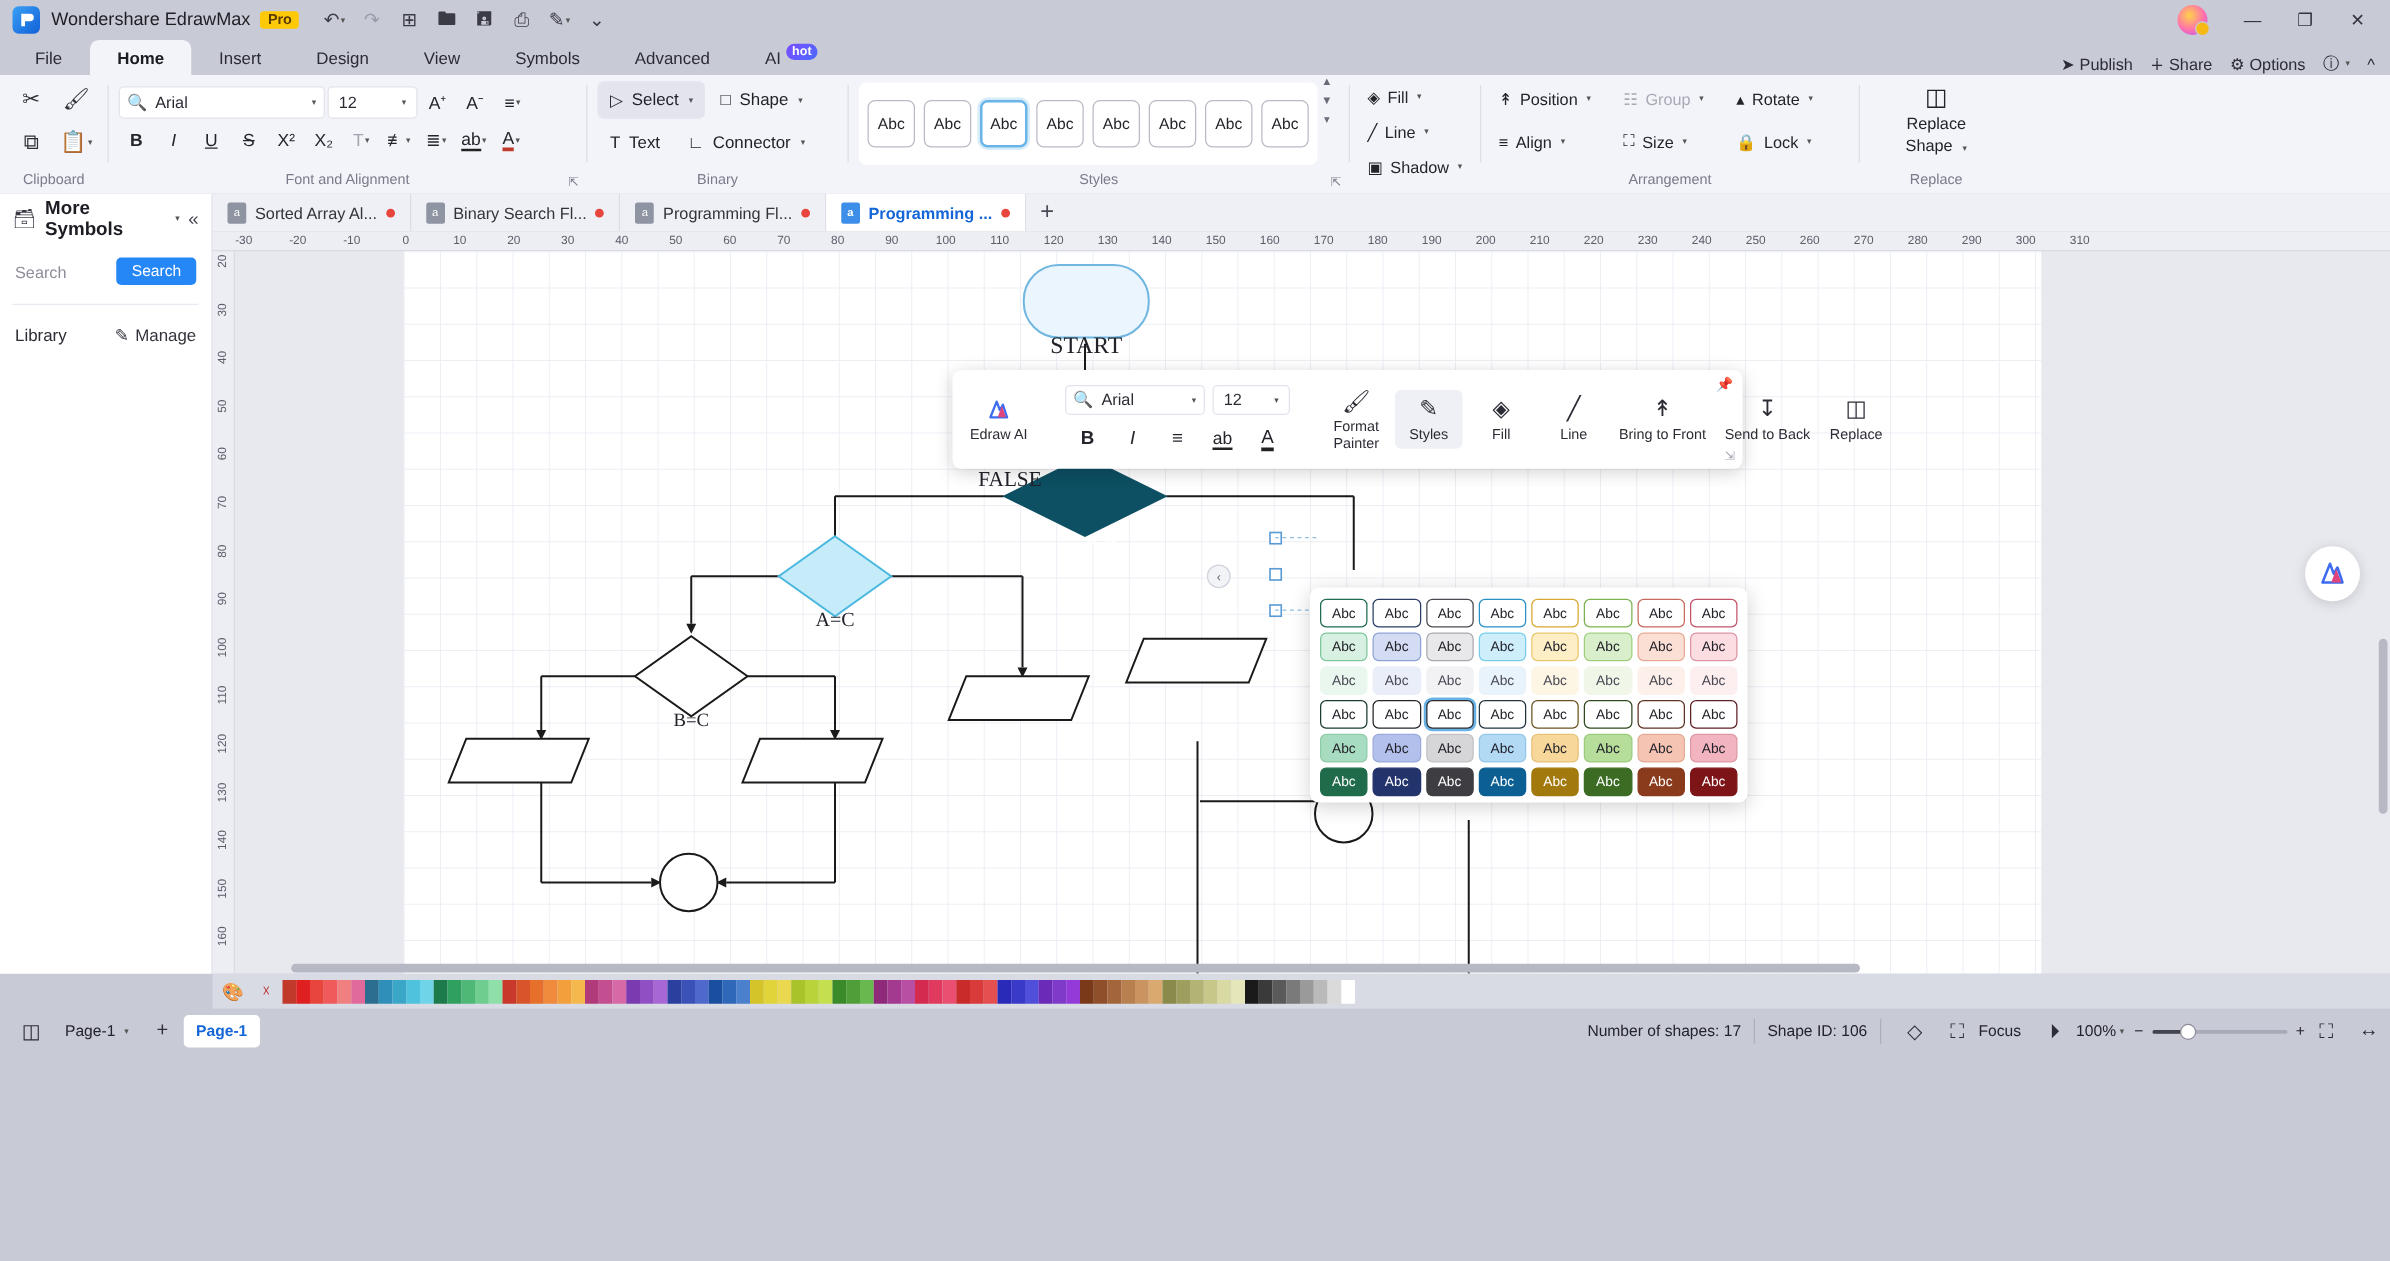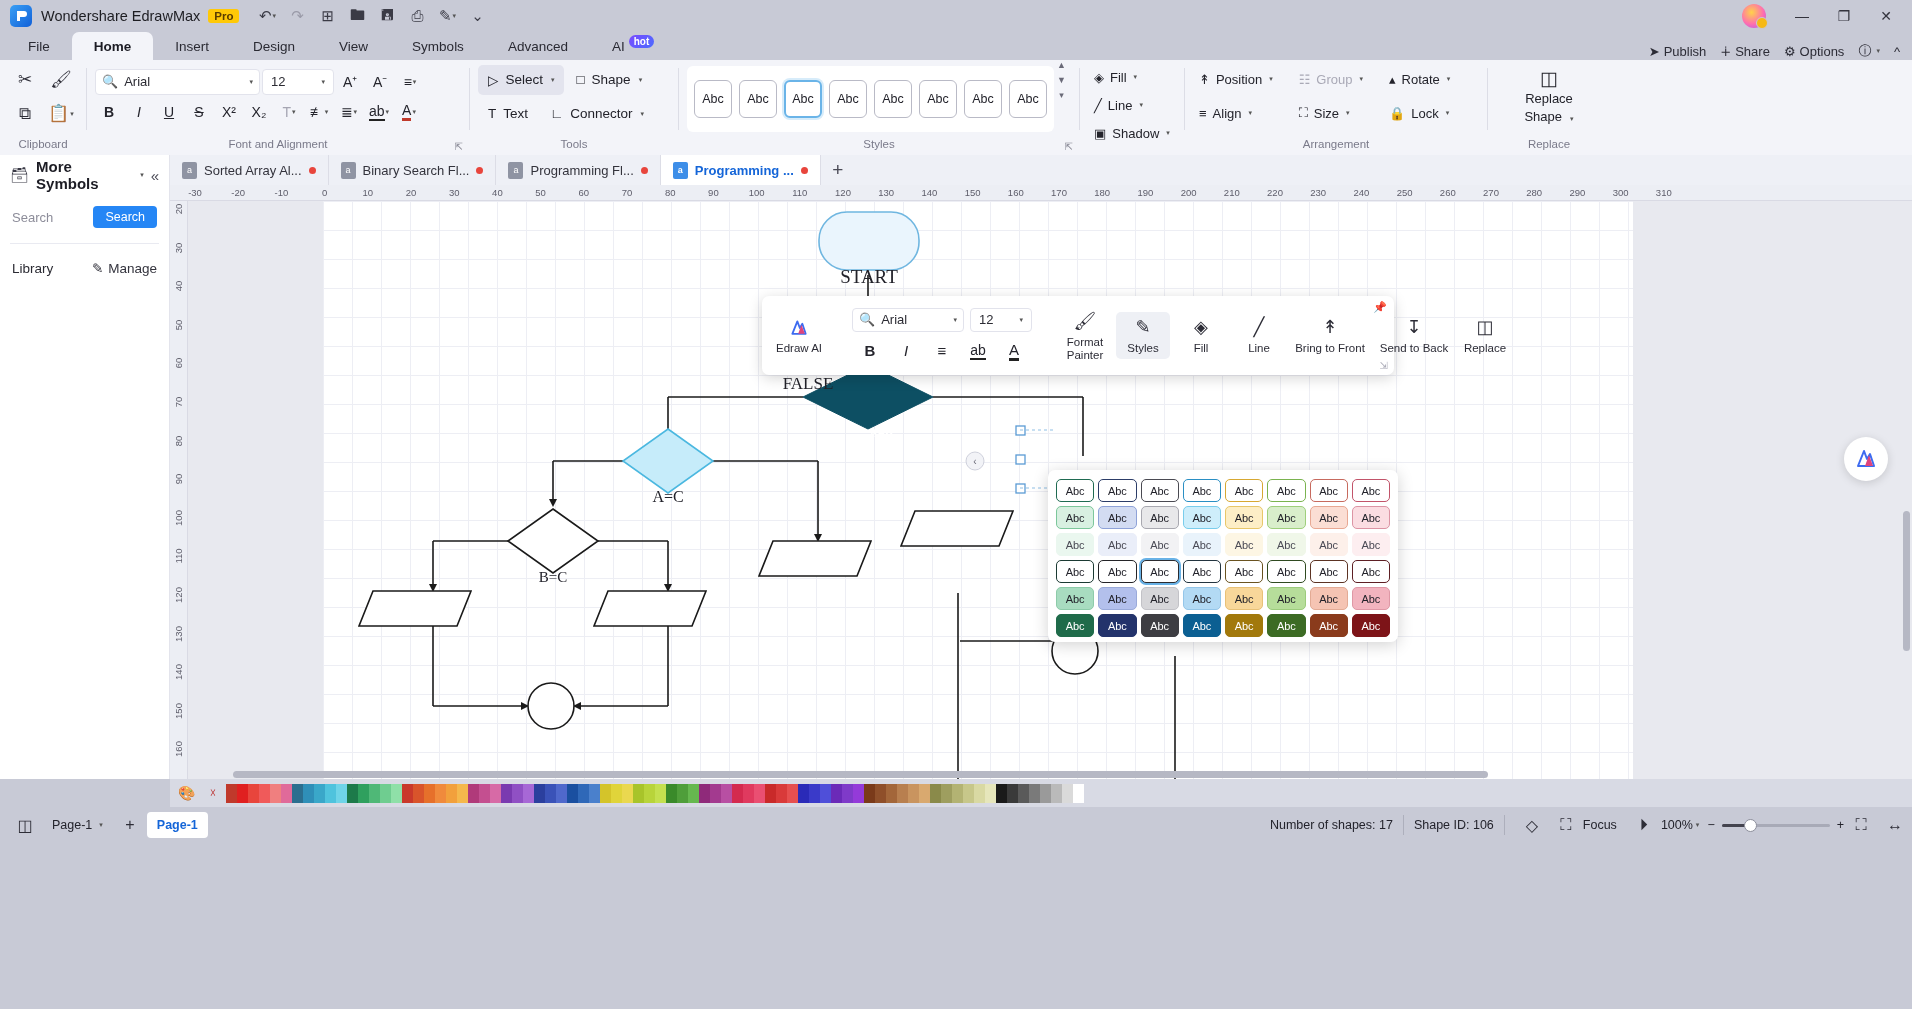--- a/index.html
+++ b/index.html
@@ -446,21 +446,21 @@
               <span>Text</span>
             </div>
             <div class="tool-btn">
               <span>∟</span>
               <span>Connector</span>
               <span class="caret">▾</span>
             </div>
           </div>
         </div>
       </div>
-      <div class="rlabel">Tools</div>
+      <div class="rlabel">Binary</div>
     </div>
     <div class="rsep"></div>
 
     <div class="rgroup" style="width:400px">
       <div class="rbody" style="align-items:flex-start">
         <div class="styles-strip" id="ribbon-styles">
             <div class="abc-sw">Abc</div>
             <div class="abc-sw">Abc</div>
             <div class="abc-sw sel">Abc</div>
             <div class="abc-sw">Abc</div>

